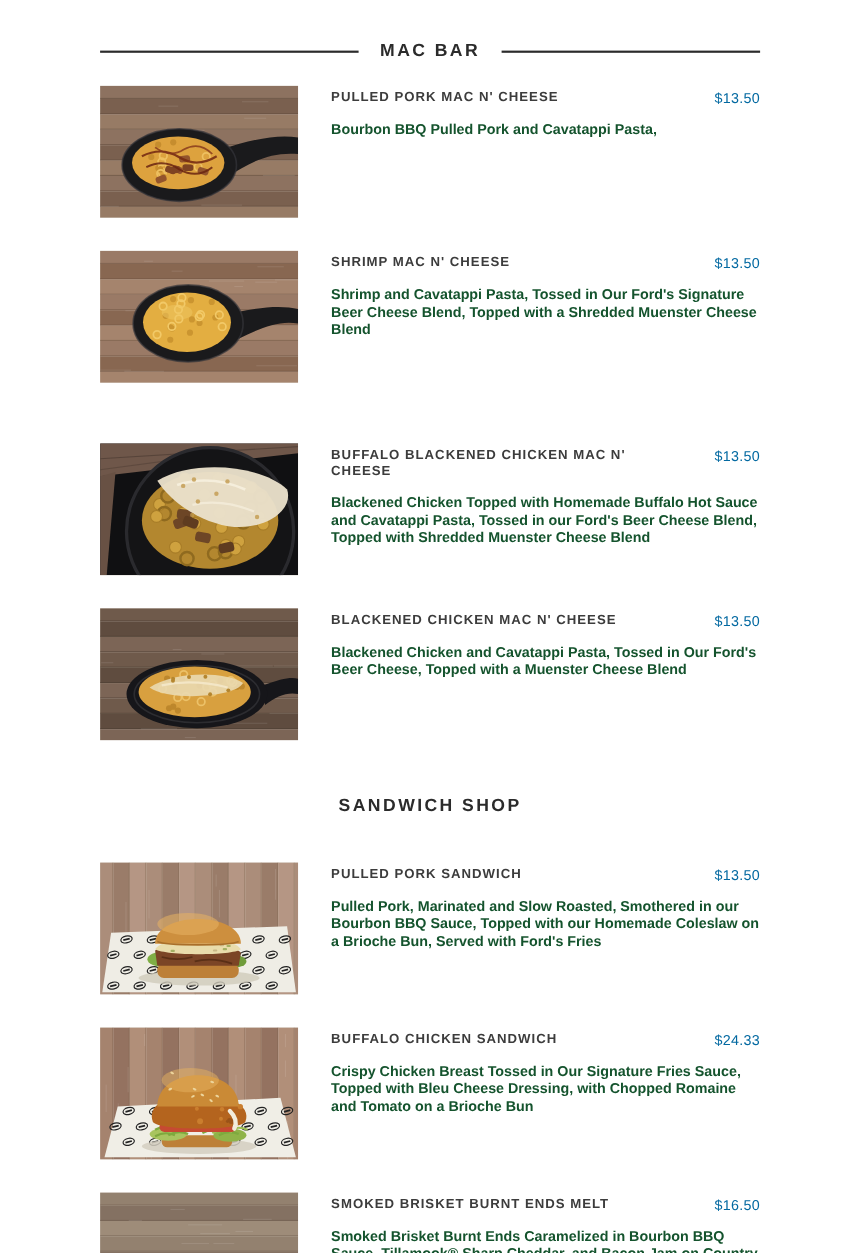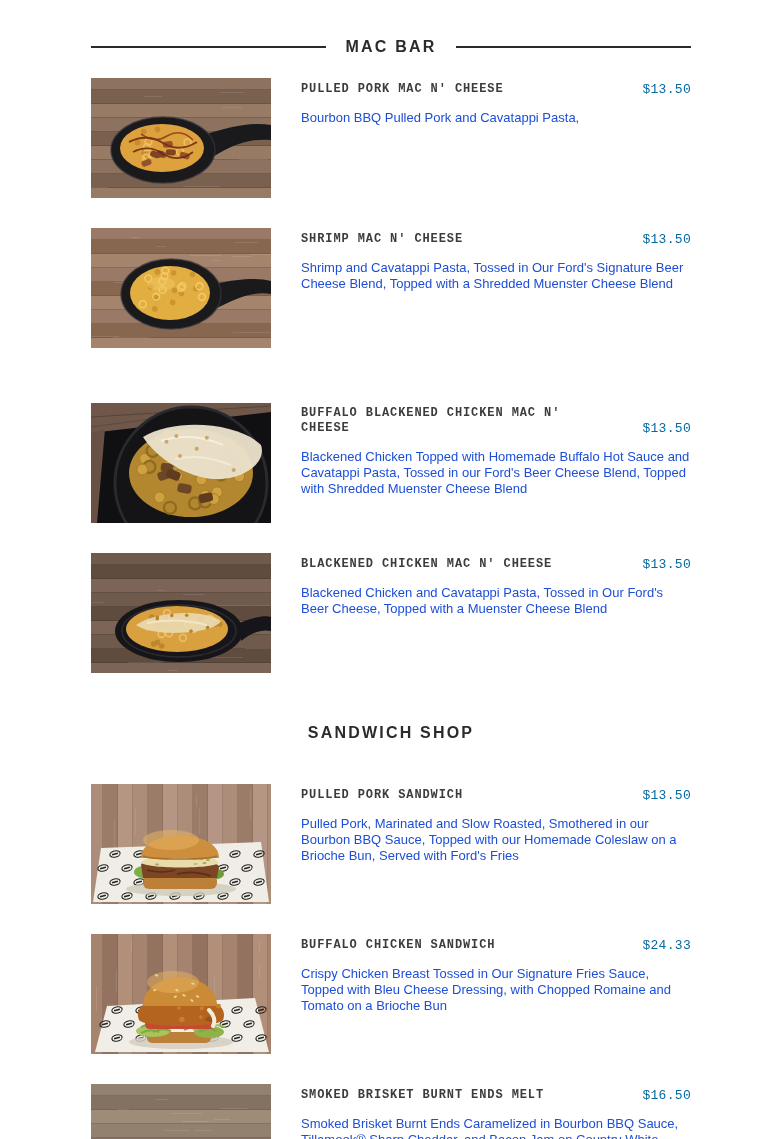--- a/index.html
+++ b/index.html
@@ -17,27 +17,27 @@
     letter-spacing: 2.2px; line-height: 19px; white-space: nowrap;
   }
   .section:not(:first-child) .section-header { margin-top: 26px; flex-direction: column; }
   .section-header .rule { flex: 1; height: 2px; background: #2b2b2b; }
   .section-items { margin-top: 22px; }
   .menu-item { display: flex; gap: 30px; margin-bottom: 30px; }
   .section[data-index="0"] .menu-item:nth-child(2) { margin-bottom: 55px; }
   .item-photo { width: 180px; height: 120px; flex: none; overflow: hidden; background:#d8cfc6; }
   .item-photo svg { display: block; }
   .item-content { flex: 1; padding-top: 3px; min-width: 0; }
-  .item-head { display: flex; justify-content: space-between; align-items: flex-end; font-family: Liberation Mono, monospace; }
+  .item-head { display: flex; justify-content: space-between; align-items: flex-start; }
   .item-title {
     font-size: 12px; font-weight: bold; letter-spacing: 0.9px;
     color: #3c3c3c; line-height: 15px; max-width: 272px;
   }
   .item-price { font-size: 13px; color: #0369a1; white-space: nowrap; padding-top: 1px; letter-spacing: 0.3px; }
-  .item-desc { margin-top: 13px; font-size: 13px; line-height: 16px; color: #1d4ed8; }
+  .item-desc { margin-top: 13px; font-size: 13px; line-height: 16px; color: #14532d; font-weight: bold; }
 </style>
 </head>
 <body>
 
 <div class="page">
   <div class="container">
   <div class="section" data-index="0">
     <div class="section-header">
       <span class="rule"></span>
       <span>MAC BAR</span>

